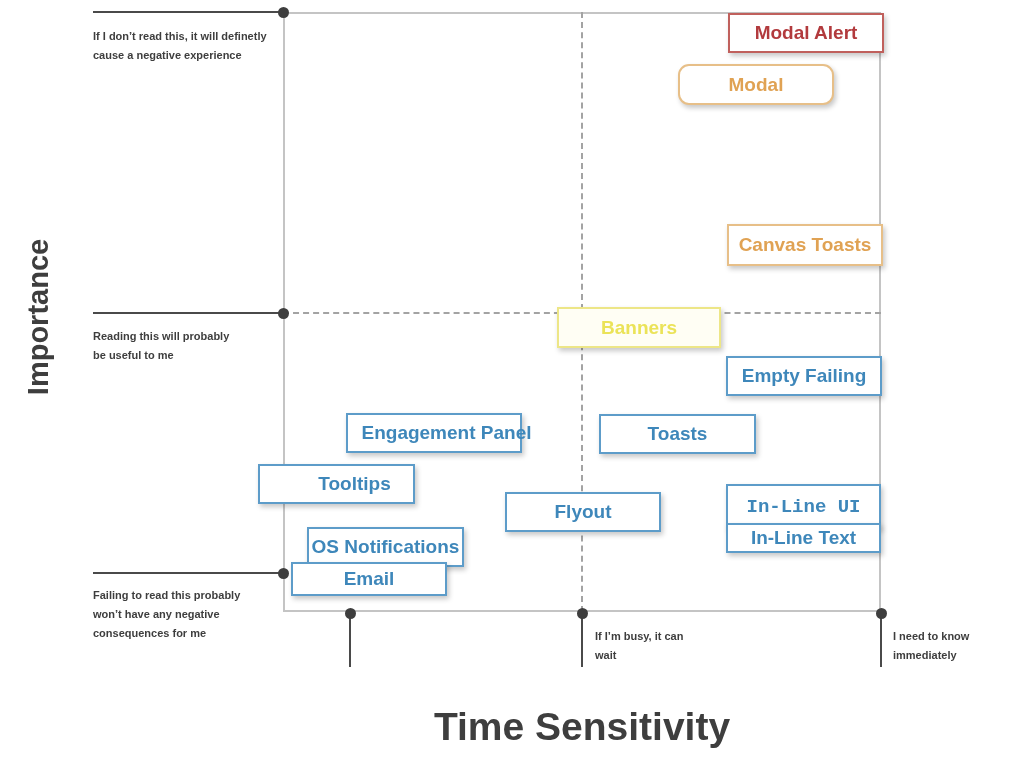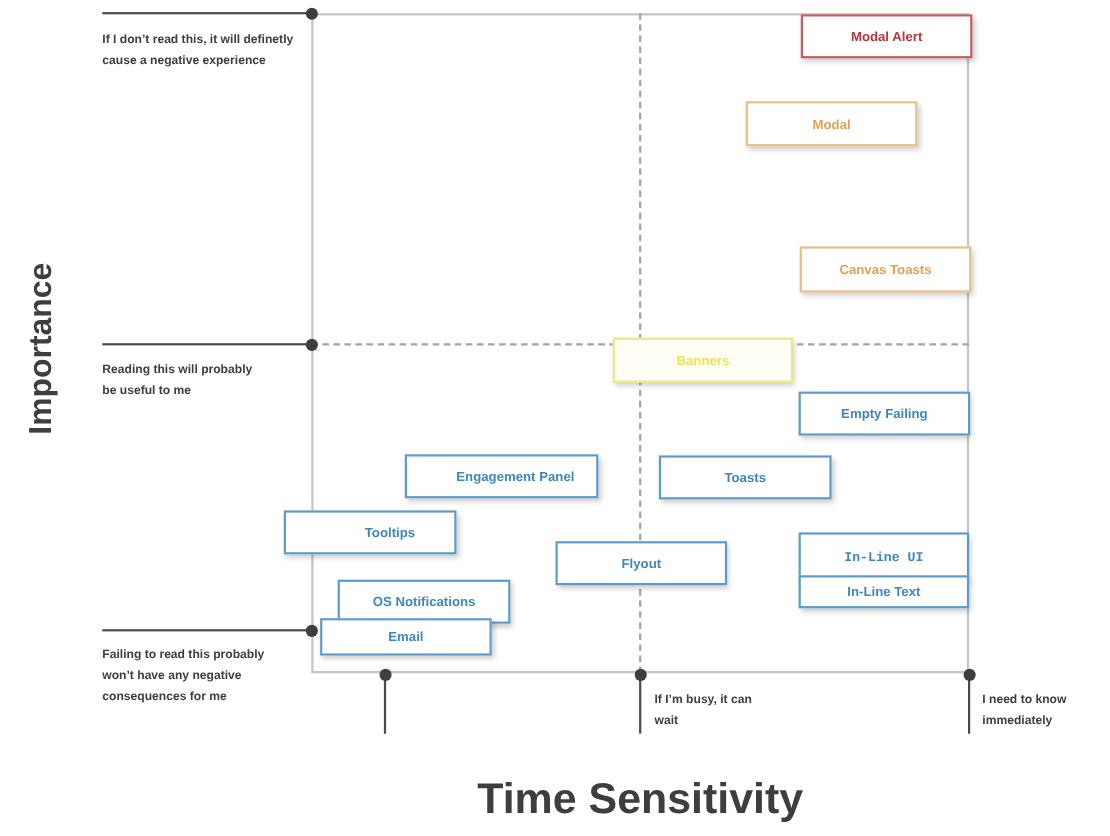--- a/index.html
+++ b/index.html
@@ -26,21 +26,21 @@
     position:absolute;left:38px;top:317px;transform:translate(-50%,-50%) rotate(-90deg);
     font-size:29px;font-weight:bold;white-space:nowrap;color:#3e3e3e;
   }
   .x-title{
     position:absolute;left:582px;top:705px;transform:translateX(-50%);
     font-size:39px;font-weight:bold;white-space:nowrap;color:#3e3e3e;
   }
   
   .item{
     position:absolute;background:#ffffff;display:flex;align-items:center;justify-content:center;
-    font-size:12px;font-weight:bold;box-sizing:border-box;
+    font-size:19px;font-weight:bold;box-sizing:border-box;
     box-shadow:2px 3px 5px rgba(0,0,0,0.22);white-space:nowrap;text-align:right;
   }
   .item.red{border:2px solid #c0605c;color:#b23a3d;}
   .item.orange{border:2px solid #e7bf88;color:#e0a253;}
   .item.yellow{border:2px solid #ede687;color:#ebe358;background:#fffef4;}
   .item.blue{border:2px solid #5d9cc9;color:#3e87ba;}
 </style>
 </head>
 <body>
 
@@ -70,25 +70,25 @@
   <div class="tick-label" style="left:595px;top:627px;width:105px;">If I’m busy, it can wait</div>
 
   <div class="xtick-line" style="left:880px;"></div>
   <div class="dot" style="left:876px;top:608px;"></div>
   <div class="tick-label" style="left:893px;top:627px;width:118px;">I need to know immediately</div>
 
   <div class="y-title">Importance</div>
   <div class="x-title">Time Sensitivity</div>
 
 <div class="item red" style="left: 728px; top: 13px; width: 156px; height: 40px;">Modal Alert</div>
-    <div class="item orange" style="left: 678px; top: 92px; width: 156px; height: 41px;">Modal</div>
+    <div class="item orange" style="left: 678px; top: 64px; width: 156px; height: 41px; border-radius: 11px;">Modal</div>
     <div class="item orange" style="left: 727px; top: 224px; width: 156px; height: 42px;">Canvas Toasts</div>
     <div class="item yellow" style="left: 557px; top: 307px; width: 164px; height: 41px;">Banners</div>
     <div class="item blue" style="left: 726px; top: 356px; width: 156px; height: 40px;">Empty Failing</div>
-    <div class="item blue" style="left: 368px; top: 413px; width: 176px; height: 40px; padding-left: 25px;">Engagement Panel</div>
+    <div class="item blue" style="left: 346px; top: 413px; width: 176px; height: 40px; padding-left: 25px;">Engagement Panel</div>
     <div class="item blue" style="left: 599px; top: 414px; width: 157px; height: 40px;">Toasts</div>
     <div class="item blue" style="left: 258px; top: 464px; width: 157px; height: 40px; padding-left: 36px;">Tooltips</div>
     <div class="item blue" style="left: 505px; top: 492px; width: 156px; height: 40px;">Flyout</div>
     <div class="item blue" style="left: 726px; top: 484px; width: 155px; height: 45px; font-family: Liberation Mono, monospace;">In-Line UI</div>
     <div class="item blue" style="left: 726px; top: 523px; width: 155px; height: 30px;">In-Line Text</div>
     <div class="item blue" style="left: 307px; top: 527px; width: 157px; height: 40px;">OS Notifications</div>
     <div class="item blue" style="left: 291px; top: 562px; width: 156px; height: 34px;">Email</div>
   </div>
 
 </body></html>

